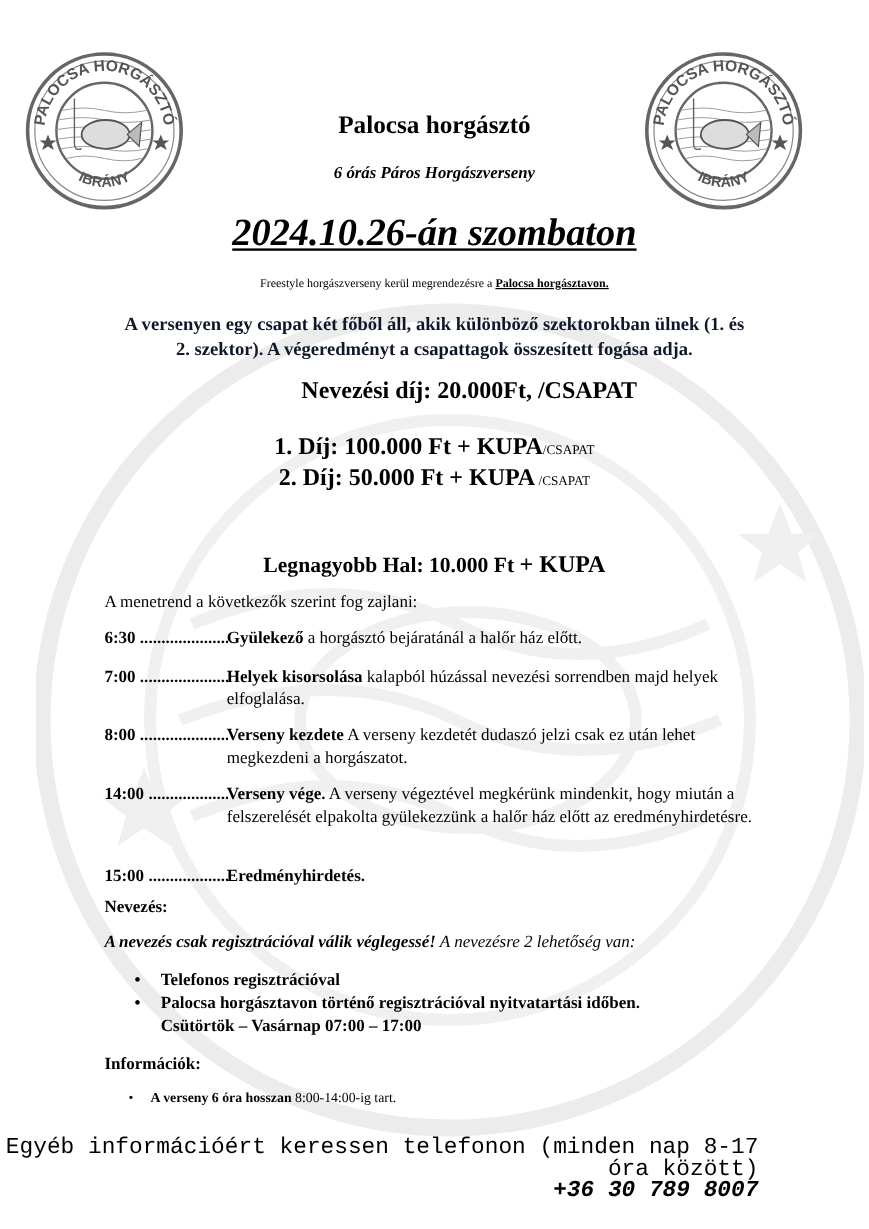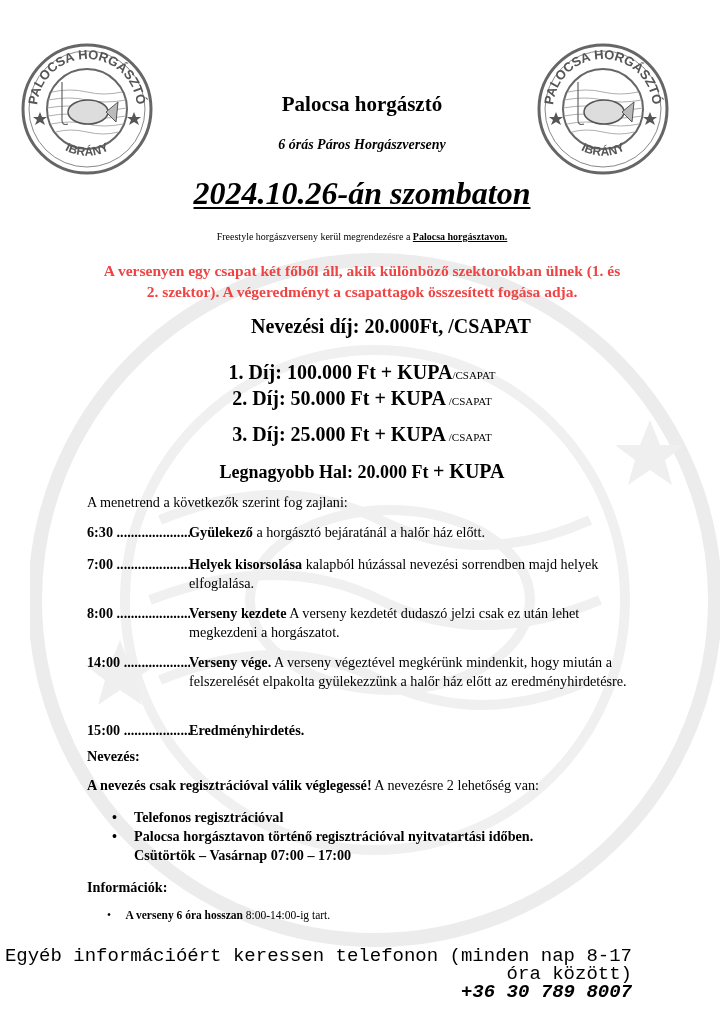--- a/index.html
+++ b/index.html
@@ -11,21 +11,21 @@
   .logo { position:absolute; width:134px; height:134px; z-index:1; }
   .logo-left { left:20px; top:42px; }
   .logo-right { left:536px; top:42px; }
   .content { position:absolute; left:0; top:0; width:724px; height:1024px; z-index:2; }
   .center { position:absolute; left:0; width:724px; text-align:center; }
   .title1 { top:92px; font-size:21px; font-weight:bold; }
   .title2 { top:137px; font-size:14px; font-weight:bold; font-style:italic; }
   .title3 { top:175px; font-size:32px; font-weight:bold; font-style:italic; text-decoration:underline; text-decoration-thickness:2px; text-underline-offset:3px; }
   .intro { top:231px; font-size:10px; }
   .intro b { text-decoration:underline; }
-  .redblock { top:260px; left:100px; width:524px; font-size:15.5px; font-weight:bold; color:#ef4444; line-height:21px; }
+  .redblock { top:260px; left:100px; width:524px; font-size:15.5px; font-weight:bold; color:#0f172a; line-height:21px; }
   .fee { font-size:20px; font-weight:bold; }
   .fee small { font-size:11px; font-weight:normal; }
   .fee-line { top:315px;margin-left:29px; }
   .prize1 { top:361px; }
   .prize2 { top:387px; }
   .prize3 { top:423px; }
   .bigfish { top:460px; font-size:18px; }
   .bigfish .big { font-size:20px; }
   .left { position:absolute; left:87px; font-size:14.2px; }
   .sched { position:absolute; left:87px; width:560px; font-size:14.2px; line-height:19px; }
@@ -115,22 +115,21 @@
 
   <div class="center intro">
     <span>Freestyle horgászverseny kerül megrendezésre a </span><b>Palocsa horgásztavon.</b>
   </div>
 
   <div class="center redblock">A versenyen egy csapat két főből áll, akik különböző szektorokban ülnek (1. és 2. szektor). A végeredményt a csapattagok összesített fogása adja.</div>
 
   <div class="center fee fee-line">Nevezési díj: 20.000Ft, /CSAPAT</div>
   <div class="center fee prize1"><span>1. Díj: 100.000 Ft + KUPA</span><small>/CSAPAT</small></div>
   <div class="center fee prize2"><span>2. Díj: 50.000 Ft + KUPA</span><small> /CSAPAT</small></div>
-  <div class="center fee prize3"><span>3. Díj: 25.000 Ft + KUPA</span><small> /CSAPAT</small></div>
-  <div class="center fee bigfish"><span>Legnagyobb Hal: 20.000 Ft </span><span class="big">+ KUPA</span></div>
+  <div class="center fee bigfish"><span>Legnagyobb Hal: 10.000 Ft </span><span class="big">+ KUPA</span></div>
 
   <div class="left" style="top:494px;">A menetrend a következők szerint fog zajlani:</div>
 
   <div class="sched" style="top:523px;">
     <span class="time">6:30 ..................................</span>
     <div class="desc"><b>Gyülekező</b><span> a horgásztó bejáratánál a halőr ház előtt.</span></div>
   </div>
   <div class="sched" style="top:555px;">
     <span class="time">7:00 ..................................</span>
     <div class="desc"><b>Helyek kisorsolása</b><span> kalapból húzással nevezési sorrendben majd helyek elfoglalása.</span></div>
@@ -142,21 +141,21 @@
   <div class="sched" style="top:653px;">
     <span class="time">14:00 ................................</span>
     <div class="desc"><b>Verseny vége.</b><span> A verseny végeztével megkérünk mindenkit, hogy miután a felszerelését elpakolta gyülekezzünk a halőr ház előtt az eredményhirdetésre.</span></div>
   </div>
   <div class="sched" style="top:721px;">
     <span class="time">15:00 ................................</span>
     <div class="desc"><b>Eredményhirdetés.</b><span></span></div>
   </div>
 
   <div class="left bold" style="top:748px;">Nevezés:</div>
-  <div class="left" style="top:777px;"><b>A nevezés csak regisztrációval válik véglegessé!</b><span> A nevezésre 2 lehetőség van:</span></div>
+  <div class="left" style="top:777px;font-style:italic;"><b>A nevezés csak regisztrációval válik véglegessé!</b><span> A nevezésre 2 lehetőség van:</span></div>
 
   <div class="bullets" style="top:808px;">
     <div class="bullet bold"><span class="dot">•</span><span>Telefonos regisztrációval</span></div>
     <div class="bullet bold"><span class="dot">•</span><span>Palocsa horgásztavon történő regisztrációval nyitvatartási időben.</span><br><span>Csütörtök – Vasárnap 07:00 – 17:00</span></div>
   </div>
 
   <div class="left bold" style="top:879px;">Információk:</div>
   <div class="small-bullet"><span>•&nbsp;&nbsp;&nbsp;&nbsp;&nbsp;</span><b>A verseny 6 óra hosszan</b><span> 8:00-14:00-ig tart.</span></div>
 
   <div class="footer">

